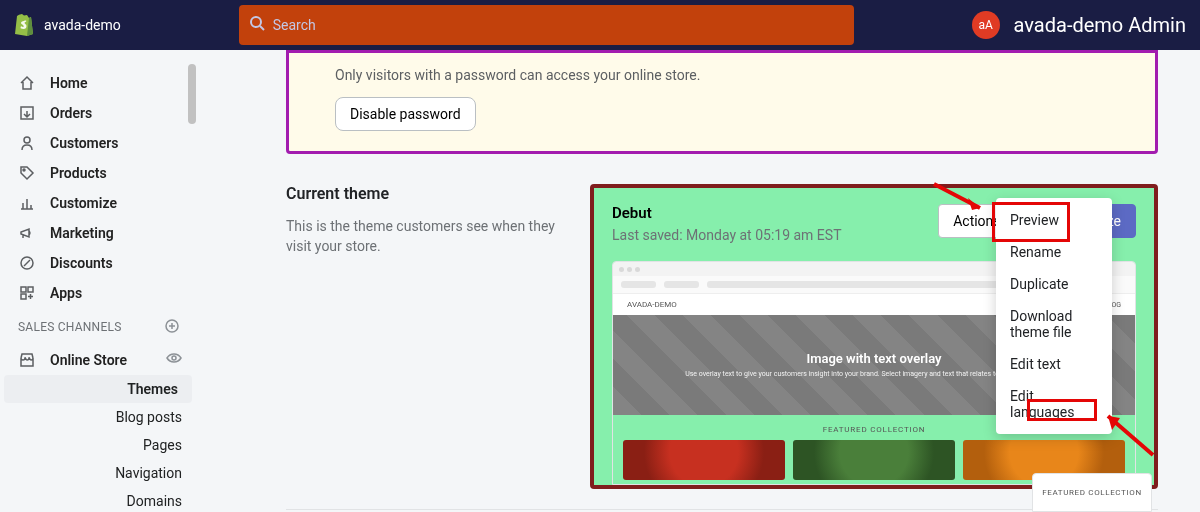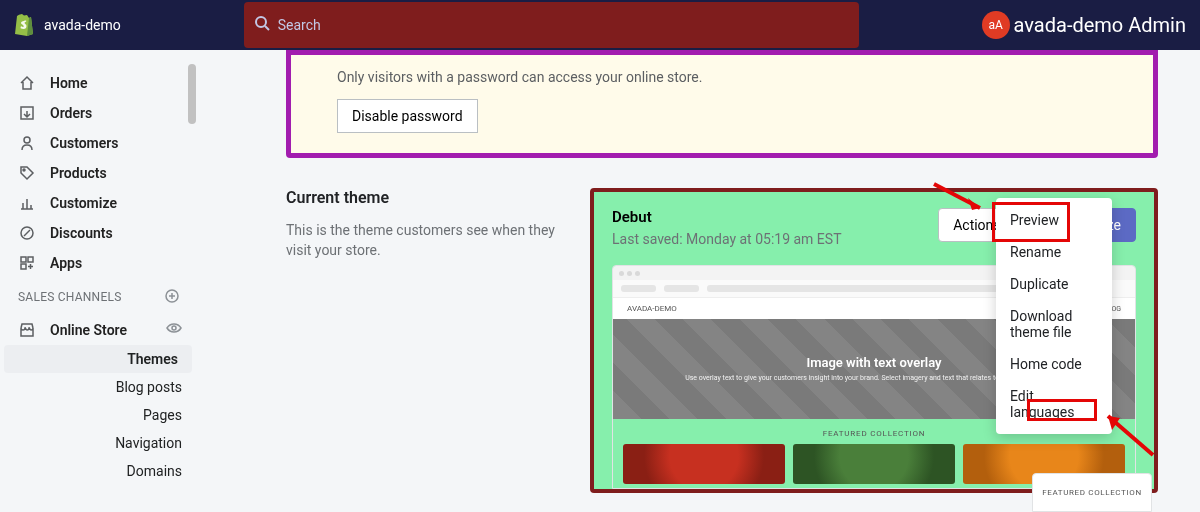--- a/index.html
+++ b/index.html
@@ -3,45 +3,45 @@
 <meta charset="utf-8">
 <style>
 * { margin: 0; padding: 0; box-sizing: border-box; font-family: -apple-system, BlinkMacSystemFont, "Segoe UI", Roboto, sans-serif; }
 body { width: 1200px; height: 512px; overflow: hidden; background: #f4f6f8; position: relative; }
 
 
 .topbar { height: 50px; background: #1a1d44; display: flex; align-items: center; padding: 0 14px; color: #fff; }
 .logo { display: flex; align-items: center; gap: 10px; font-size: 14px; }
 .logo-icon svg { display: block; }
 .search-wrap { flex: 1; display: flex; justify-content: center; }
-.search { width: 615px; height: 46px; background: #7f1d1d; border-radius: 4px; display: flex; align-items: center; padding: 0 10px; color: #c3c7e5; }
+.search { width: 615px; height: 40px; background: #c2410c; border-radius: 4px; display: flex; align-items: center; padding: 0 10px; color: #c3c7e5; }
 .search-icon { margin-right: 8px; }
 .search-text { font-size: 14px; color: #c3c7e5; }
-.user-box { display: flex; align-items: center; gap: 4px; }
+.user-box { display: flex; align-items: center; gap: 14px; }
 .avatar { width: 28px; height: 28px; border-radius: 50%; background: #e03b24; color: #fff; font-size: 12px; display: flex; align-items: center; justify-content: center; }
 .user-name { font-size: 20px; }
 
 
 .layout { display: flex; height: 462px; }
 .sidebar { width: 196px; background: #f4f6f8; position: relative; padding-top: 18px; }
 .sb-scrollbar { position: absolute; right: 0; top: 14px; width: 8px; height: 60px; background: #c1c1c1; border-radius: 4px; }
 .nav-item { display: flex; align-items: center; padding: 6px 14px 6px 18px; gap: 14px; font-size: 14px; color: #222; cursor: pointer; position: relative; }
 .nav-item.bold { font-weight: 600; }
 .nav-item .icon { width: 18px; height: 18px; display: flex; align-items: center; justify-content: center; color: #5c5f62; }
 .nav-section { font-size: 12px; color: #6d7175; padding: 10px 14px 8px 18px; display: flex; align-items: center; justify-content: space-between; letter-spacing: .02em; }
 .plus-circle { width:18px; height:18px; color:#8c9196; }
 .sub-item { padding: 6px 14px 6px 48px; font-size: 14px; color: #202223; cursor: pointer; text-align: right; }
 .sub-item.selected { background: #eceef1; border-radius: 4px; margin: 0 4px; padding-left: 44px; font-weight:600; }
 .eye { color:#8c9196; }
 
 
 .main { flex: 1; overflow: hidden; position: relative; }
-.banner { margin: 0 42px 0 90px; background: #fffbea; border: 5px solid #a21caf; border-radius: 0 0 4px 4px; padding: 14px 24px 20px; }
+.banner { margin: 0 42px 0 90px; background: #fffbea; border: 3px solid #a21caf; border-radius: 0 0 4px 4px; padding: 14px 24px 20px; }
 .banner-text { color: #5c5f62; font-size: 14px; margin-left: 22px; margin-bottom: 14px; }
-.banner-btn { border: 1px solid #babfc3; background: #fff; border-radius: 0; padding: 8px 14px; font-size: 14px; margin-left: 22px; cursor:pointer; }
+.banner-btn { border: 1px solid #babfc3; background: #fff; border-radius: 8px; padding: 8px 14px; font-size: 14px; margin-left: 22px; cursor:pointer; }
 
 .theme-row { display: flex; gap: 24px; margin: 30px 42px 0 90px; }
 .theme-left { width: 280px; }
 .theme-left h2 { font-size: 16px; font-weight: 600; color: #212326; margin-bottom: 14px; }
 .theme-left p { font-size: 14px; color: #6d7175; line-height: 1.4; }
 .theme-card { flex: 1; background: #86efac; border-radius: 4px; border: 4px solid #7f1d1d; padding: 16px 18px 0; position: relative; min-height: 300px; }
 .theme-header { display: flex; align-items: flex-start; justify-content: space-between; }
 .theme-title { font-size: 15px; font-weight: 600; }
 .theme-saved { font-size: 14px; color: #6d7175; margin-top: 5px; }
 .theme-buttons { display: flex; gap: 10px; }
@@ -157,20 +157,28 @@
       <span class="icon">
           <svg width="16" height="16" viewBox="0 0 16 16" fill="none" stroke="#5c5f62" stroke-width="1.5">
             <path d="M2 14h12M4 14V8M8 14V4M12 14V10"></path>
           </svg>
         </span>
       <span>Customize</span>
     </div>
     <div class="nav-item bold">
       <span class="icon">
           <svg width="16" height="16" viewBox="0 0 16 16" fill="none" stroke="#5c5f62" stroke-width="1.5">
+            <path d="M2 7v2l8 3V4zM10 6a3 3 0 010 4M4 9v4"></path>
+          </svg>
+        </span>
+      <span>Marketing</span>
+    </div>
+    <div class="nav-item bold">
+      <span class="icon">
+          <svg width="16" height="16" viewBox="0 0 16 16" fill="none" stroke="#5c5f62" stroke-width="1.5">
             <circle cx="8" cy="8" r="6"></circle>
             <path d="M5 11l6-6M6 6h0M10 10h0"></path>
           </svg>
         </span>
       <span>Discounts</span>
     </div>
     <div class="nav-item bold">
       <span class="icon">
           <svg width="16" height="16" viewBox="0 0 16 16" fill="none" stroke="#5c5f62" stroke-width="1.5">
             <rect x="2" y="2" width="5" height="5"></rect>
@@ -273,21 +281,21 @@
     <div class="lib-row">
       
       
     </div>
 
     <div class="dropdown">
       <div class="dd-item">Preview</div>
       <div class="dd-item">Rename</div>
       <div class="dd-item">Duplicate</div>
       <div class="dd-item">Download theme file</div>
-      <div class="dd-item">Home code</div>
+      <div class="dd-item">Edit text</div>
       <div class="dd-item">Edit languages</div>
     </div>
 
     <div class="featured-side">FEATURED COLLECTION</div>
 
     <div class="anno-box anno1"></div>
     <div class="anno-box anno2"></div>
     <svg class="arrow" style="top:130px; right:210px;" width="60" height="36">
         <line x1="4" y1="4" x2="50" y2="28" stroke="#e40606" stroke-width="4"></line>
         <polygon points="50,28 38,18 42,30" fill="#e40606"></polygon>

